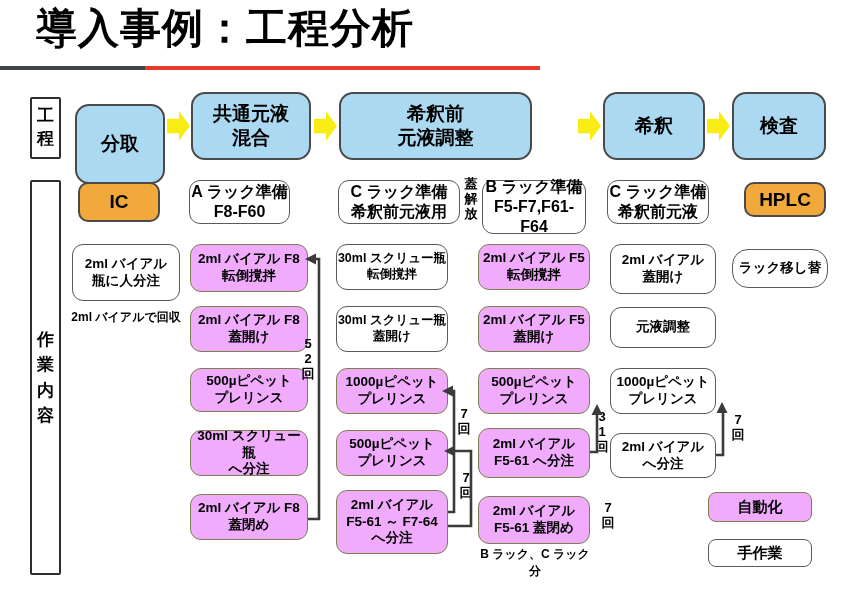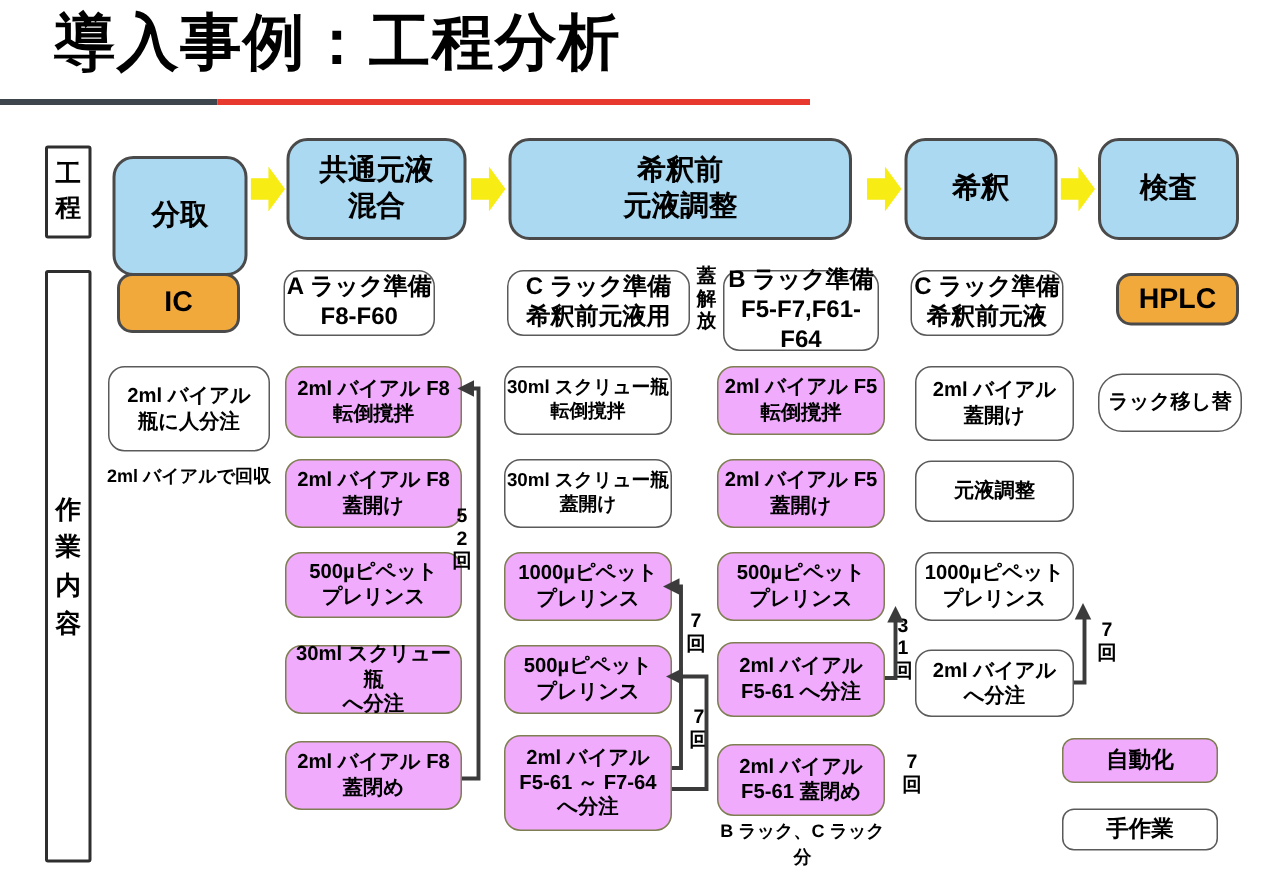--- a/index.html
+++ b/index.html
@@ -57,21 +57,21 @@
 <div class="abs sidebox" style="left:30px;top:180px;width:31px;height:395px;line-height:1.5;">作
 業
 内
 容</div>
 
 <div class="abs box proc" style="left:75px;top:104px;width:90px;height:80px;">分取</div>
 <div class="abs flow-arrow" style="left:167px;top:111px;width:23px;height:30px;"></div>
 <div class="abs box proc" style="left:191px;top:92px;width:120px;height:68px;">共通元液
 混合</div>
 <div class="abs flow-arrow" style="left:314px;top:111px;width:23px;height:30px;"></div>
-<div class="abs box proc" style="left:339px;top:92px;width:229px;height:68px;">希釈前
+<div class="abs box proc" style="left:339px;top:92px;width:193px;height:68px;">希釈前
 元液調整</div>
 <div class="abs flow-arrow" style="left:578px;top:111px;width:23px;height:30px;"></div>
 <div class="abs box proc" style="left:603px;top:92px;width:102px;height:68px;">希釈</div>
 <div class="abs flow-arrow" style="left:707px;top:111px;width:23px;height:30px;"></div>
 <div class="abs box proc" style="left:732px;top:92px;width:94px;height:68px;">検査</div>
 
 <div class="abs box orange" style="left:78px;top:182px;width:82px;height:40px;">IC</div>
 <div class="abs box prep" style="left:189px;top:180px;width:101px;height:44px;">A ラック準備
 F8-F60</div>
 <div class="abs box prep" style="left:338px;top:180px;width:122px;height:44px;">C ラック準備

